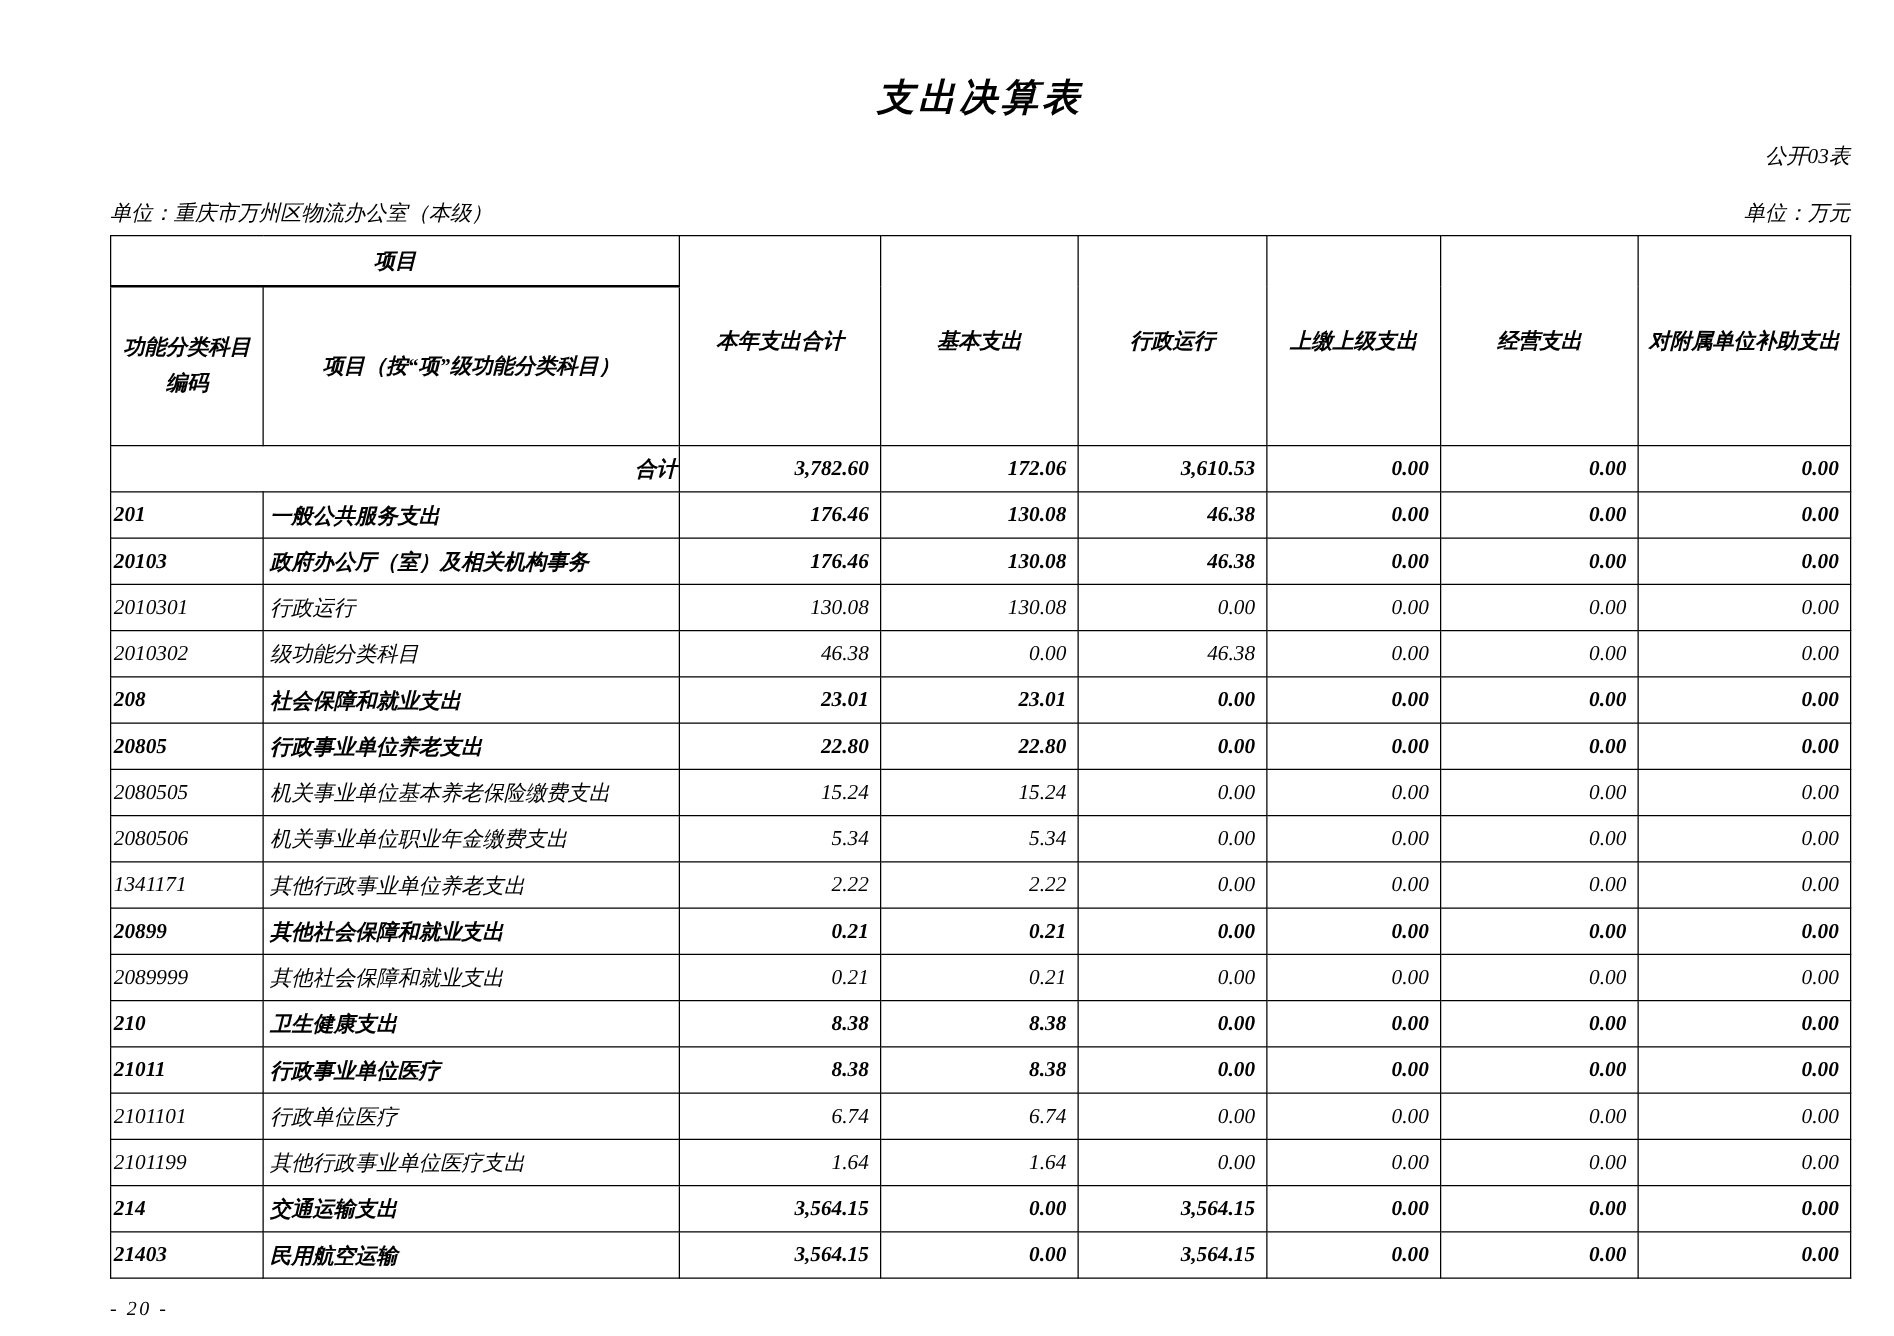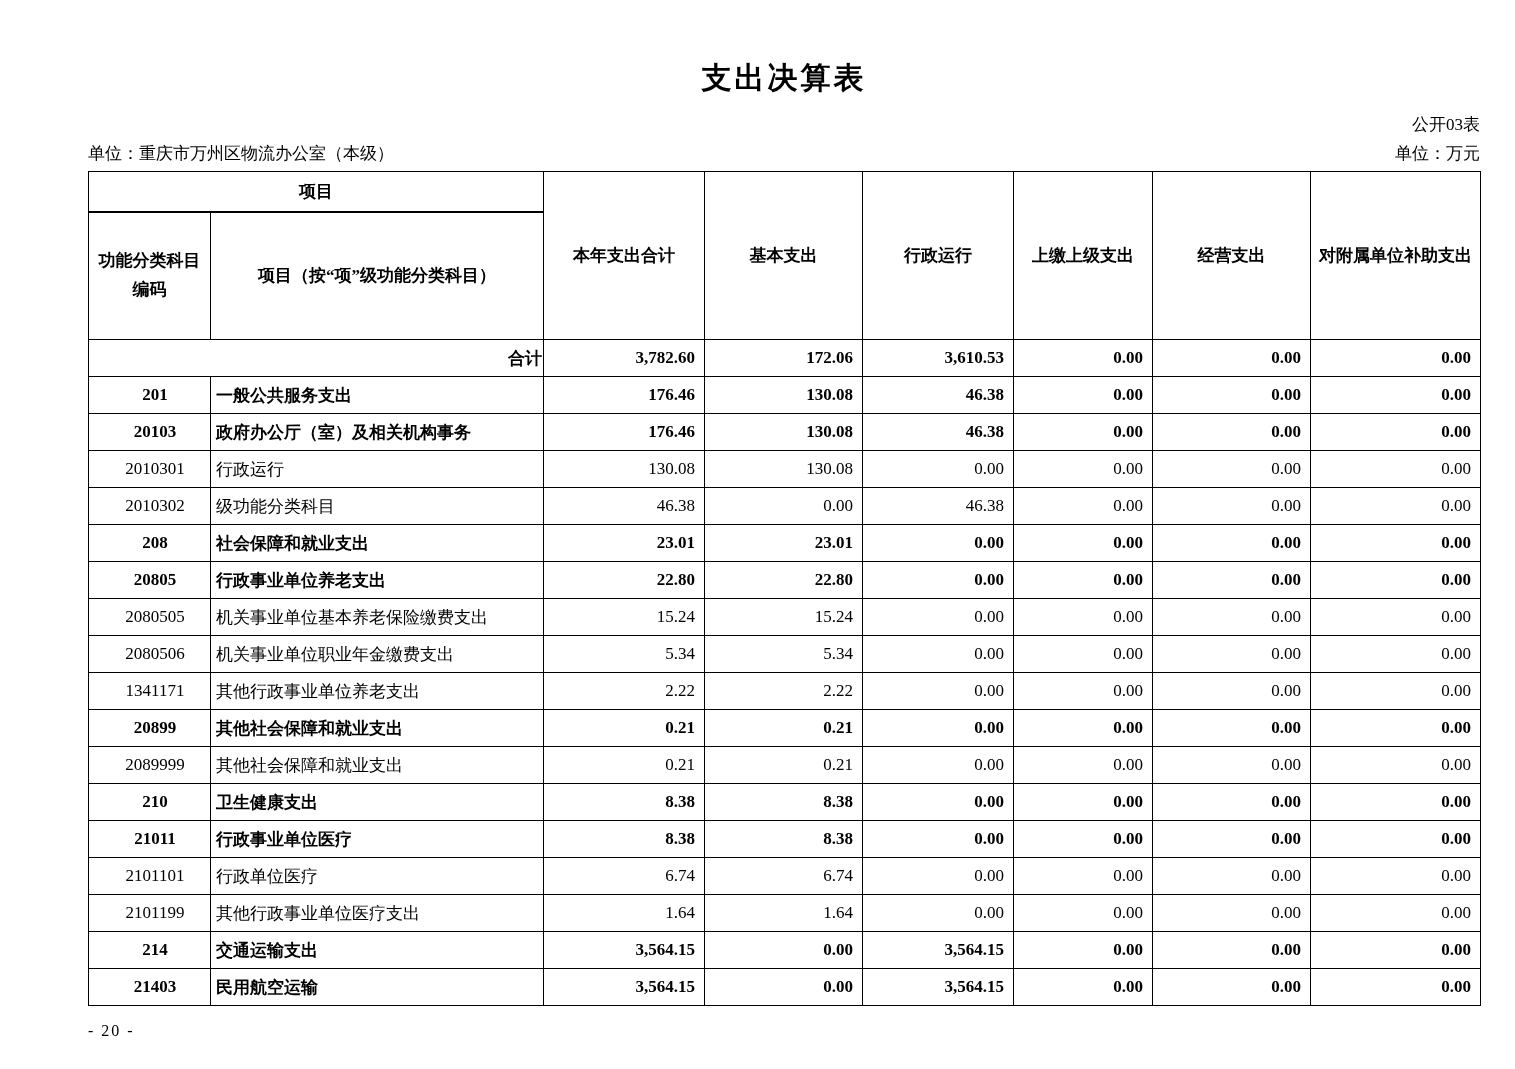--- a/index.html
+++ b/index.html
@@ -2,54 +2,54 @@
 <html><head>
 <meta charset="utf-8">
 <style>
   html, body {
     margin: 0; padding: 0;
     background: #ffffff;
     color: #000000;
     font-family: "Liberation Serif", "DejaVu Serif", serif;
   }
   body { width: 1515px; height: 1069px; overflow: hidden; }
-  .page { box-sizing: border-box; width: 1515px; padding: 0 35px 0 88px; }
+  .page { box-sizing: border-box; width: 1515px; padding: 0 35px 0 88px; font-style: italic; }
 
   .doc-title {
     margin: 58px 0 0 0;
     text-align: center;
     font-size: 30px;
     font-weight: bold;
     letter-spacing: 3px;
   }
   .meta-top { margin-top: 14px; text-align: right; font-size: 17px; }
   .meta-row {
     display: flex; justify-content: space-between;
-    font-size: 17px; margin: 6px 0 6px 0; text-align: right;
+    font-size: 17px; margin: 23px 0 6px 0; text-align: right;
   }
 
   table.fiscal {
     width: 1392px;
     border-collapse: collapse;
     table-layout: fixed;
     border: 1px solid #0369a1;
   }
   table.fiscal th, table.fiscal td {
     border: 1px solid #000;
     font-size: 17px;
     overflow: hidden;
   }
   thead th { text-align: center; font-weight: bold; vertical-align: middle; }
   .group-header-row { height: 40px; }
   .sub-header-row  { height: 128px; }
   .group-header { border-bottom: 2px solid #000 !important; }
   .code-header { white-space: pre-line; line-height: 1.7; }
 
   tbody tr { height: 37px; }
-  td.code-cell { text-align: center; padding-left: 12px; vertical-align: middle; margin-left: 24px; }
+  td.code-cell { text-align: left; padding-left: 2px; vertical-align: middle; margin-left: 24px; }
   td.name-cell { text-align: left; padding-left: 5px; vertical-align: middle; }
   td.num-cell  { text-align: right; padding-right: 9px; vertical-align: middle; }
   td.center    { text-align: right; padding-left: 0; }
   tr.row-bold td { font-weight: bold; }
 
   .page-footer {
     margin-top: 16px;
     text-align: left;
     font-size: 16px;
     letter-spacing: 2px;

